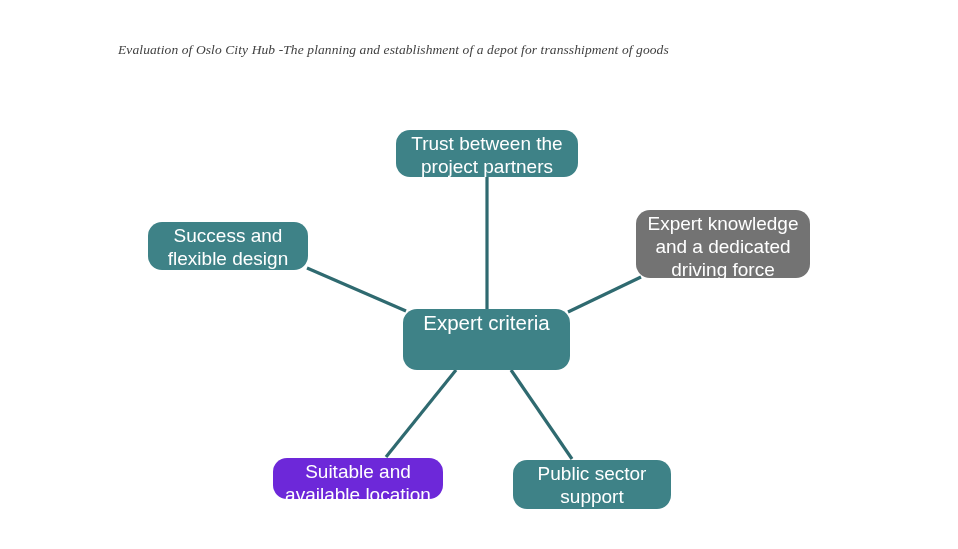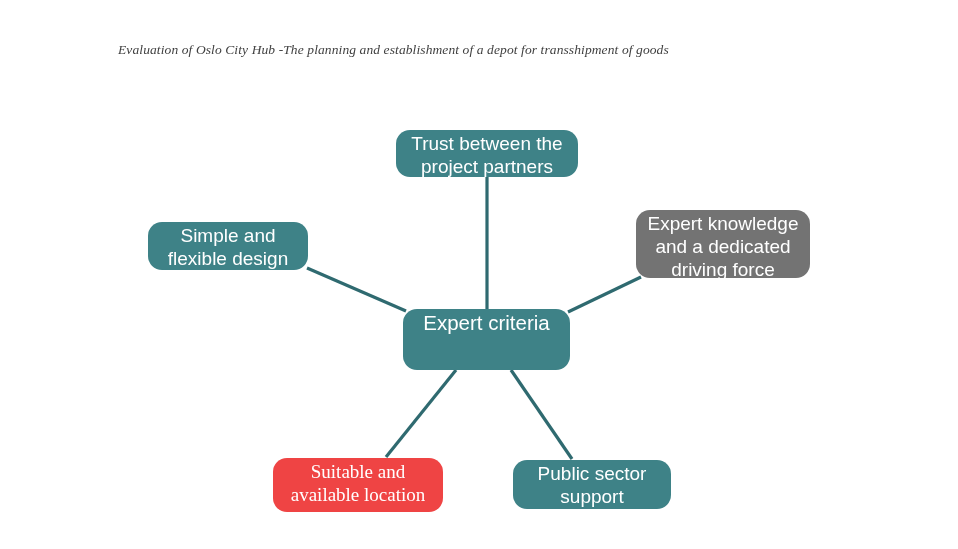--- a/index.html
+++ b/index.html
@@ -81,24 +81,24 @@
       <div class="node" style="left: 396px; top: 130px; width: 182px; height: 47px; background: rgb(62, 130, 135); color: rgb(255, 255, 255);">
         <span class="node-label">Trust between the
 project partners</span>
       </div>
       <div class="node" style="left: 636px; top: 210px; width: 174px; height: 68px; background: #737373; color: rgb(255, 255, 255);">
         <span class="node-label">Expert knowledge
 and a dedicated
 driving force</span>
       </div>
       <div class="node" style="left: 148px; top: 222px; width: 160px; height: 48px; background: rgb(62, 130, 135); color: rgb(255, 255, 255);">
-        <span class="node-label">Simple and
+        <span class="node-label">Success and
 flexible design</span>
       </div>
-      <div class="node" style="left: 273px; top: 458px; width: 170px; height: 54px; background: #ef4444; color: rgb(255, 255, 255); font-family: Liberation Serif, serif;">
+      <div class="node" style="left: 273px; top: 458px; width: 170px; height: 41px; background: #6d28d9; color: rgb(255, 255, 255);">
         <span class="node-label">Suitable and
 available location</span>
       </div>
       <div class="node" style="left: 513px; top: 460px; width: 158px; height: 49px; background: rgb(62, 130, 135); color: rgb(255, 255, 255);">
         <span class="node-label">Public sector
 support</span>
       </div>
     </div>
 
 </div>

